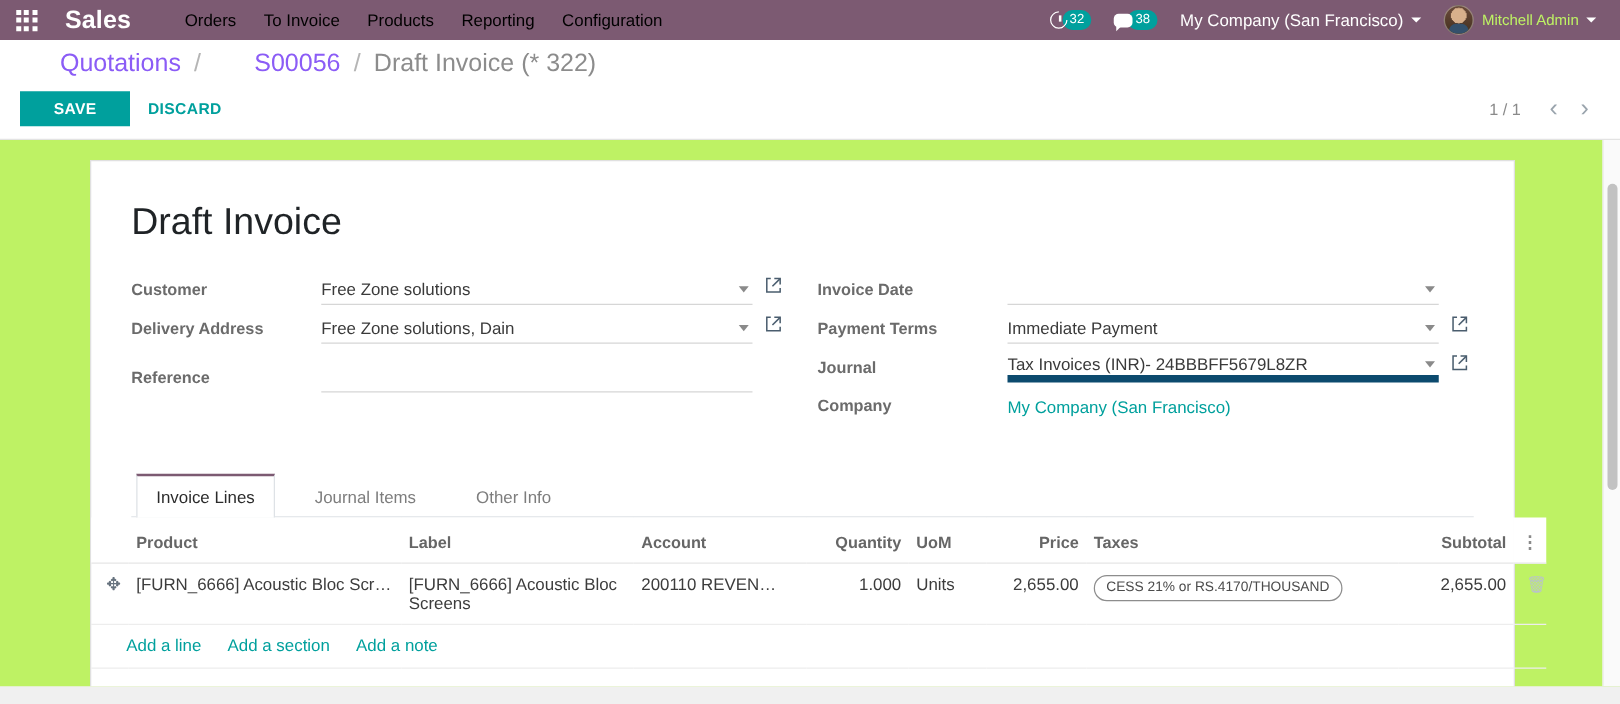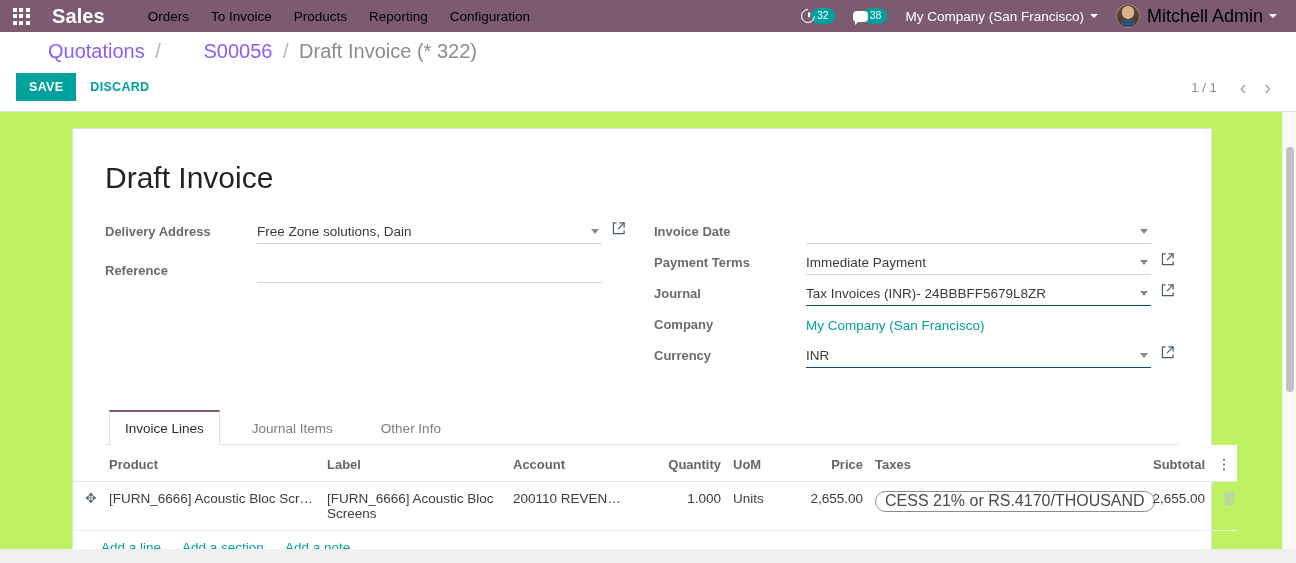--- a/index.html
+++ b/index.html
@@ -112,21 +112,21 @@
     background-color: #8b6b55;
     margin-right: 7px;
     position: relative;
     overflow: hidden;
     border: 1px solid rgba(255,255,255,.35);
   }
   .avatar::after {
     content:""; position:absolute; left:3px; right:3px; bottom:0; height:8px;
     background:#34506b; border-radius: 6px 6px 0 0;
   }
-  .user-name { font-size: 18px; color: #000000; }
+  .user-name { font-size: 12px; color: #bef264; }
 
   
   .control-panel {
     background: #fff;
     border-bottom: 1px solid #e3e3e3;
     padding: 8px 16px 10px;
     position: relative;
     z-index: 20;
   }
   .breadcrumb {
@@ -137,21 +137,21 @@
   .bc-link { color: #8b5cf6; cursor: pointer; margin-left: 32px; }
   .bc-sep { color: #b5b5b5; margin: 0 5px; }
   .bc-active { color: #8c8c8c; }
   .cp-row { display: flex; align-items: center; }
   .btn-save {
     background: #00a09d;
     color: #fff;
     border: none;
     font-size: 12.5px;
     font-weight: bold;
-    padding: 7px 13px;
+    padding: 7px 27px;
     letter-spacing: .3px;
     cursor: pointer;
     font-family: "Liberation Sans", sans-serif;
   }
   .btn-discard {
     background: transparent;
     color: #00a09d;
     border: none;
     font-size: 12.5px;
     font-weight: bold;
@@ -225,21 +225,21 @@
   .fval {
     flex: 1;
     display: flex;
     align-items: center;
     border-bottom: 1px solid #d6d6d6;
     min-height: 23px;
     padding-bottom: 1px;
     position: relative;
     max-width: 345px;
   }
-  .fval.required { border-bottom: 1px solid #0c4a6e; }
+  .fval.required { border-bottom: 6px solid #0c4a6e; }
   .fval .txt {
     font-size: 13.5px;
     color: #3a3a3a;
     flex: 1;
     white-space: nowrap;
     overflow: hidden;
     text-overflow: ellipsis;
   }
   .fval .txt.link { color: #00a09d; cursor: pointer; }
   .fval.plain { border-bottom: none; }
@@ -334,21 +334,21 @@
     font-size: 14px;
     cursor: move;
     line-height: 1;
     display: inline-block;
   }
   .tax-badge {
     display: inline-block;
     border: 1px solid #8d8d8d;
     border-radius: 11px;
     padding: 2px 9px 3px;
-    font-size: 16px;
+    font-size: 11px;
     color: #4b4b4b;
     white-space: nowrap;
     line-height: 14px;
   }
   .trash-ico {
     color: #b9c3c9;
     font-size: 13px;
     cursor: pointer;
     margin-left: 4px;
   }
@@ -454,20 +454,34 @@
 <div class="app-body">
   <div class="sheet-wrap">
     <div class="sheet">
 
       <div class="form-title">Draft Invoice</div>
 
       <div class="form-cols">
 
         <div class="col col-left">
 
+          <div class="field-row">
+            <div class="flabel">Customer</div>
+            <div class="fval">
+              <span class="txt">Free Zone solutions</span>
+              <span class="dd-caret"></span>
+            </div>
+            <span class="ext-link">
+              <svg width="15" height="15" viewBox="0 0 16 16" fill="none" stroke="currentColor" stroke-width="1.3">
+                <path d="M6 2H2.6v11.4H14V10"></path>
+                  <path d="M9 2h5v5"></path>
+                  <path d="M14 2L7.4 8.6"></path>
+              </svg>
+            </span>
+          </div>
 
           <div class="field-row">
             <div class="flabel">Delivery Address</div>
             <div class="fval">
               <span class="txt">Free Zone solutions, Dain</span>
               <span class="dd-caret"></span>
             </div>
             <span class="ext-link">
               <svg width="15" height="15" viewBox="0 0 16 16" fill="none" stroke="currentColor" stroke-width="1.3">
                 <path d="M6 2H2.6v11.4H14V10"></path>
@@ -526,34 +540,20 @@
             </span>
           </div>
 
           <div class="field-row">
             <div class="flabel">Company</div>
             <div class="fval plain">
               <span class="txt link">My Company (San Francisco)</span>
             </div>
           </div>
 
-          <div class="field-row">
-            <div class="flabel">Currency</div>
-            <div class="fval required">
-              <span class="txt">INR</span>
-              <span class="dd-caret"></span>
-            </div>
-            <span class="ext-link">
-              <svg width="15" height="15" viewBox="0 0 16 16" fill="none" stroke="currentColor" stroke-width="1.3">
-                <path d="M6 2H2.6v11.4H14V10"></path>
-                  <path d="M9 2h5v5"></path>
-                  <path d="M14 2L7.4 8.6"></path>
-              </svg>
-            </span>
-          </div>
 
         </div>
       </div>
 
       <div class="notebook">
         <div class="tabs">
           <div class="tab active">Invoice Lines</div>
           <div class="tab">Journal Items</div>
           <div class="tab">Other Info</div>
         </div>

